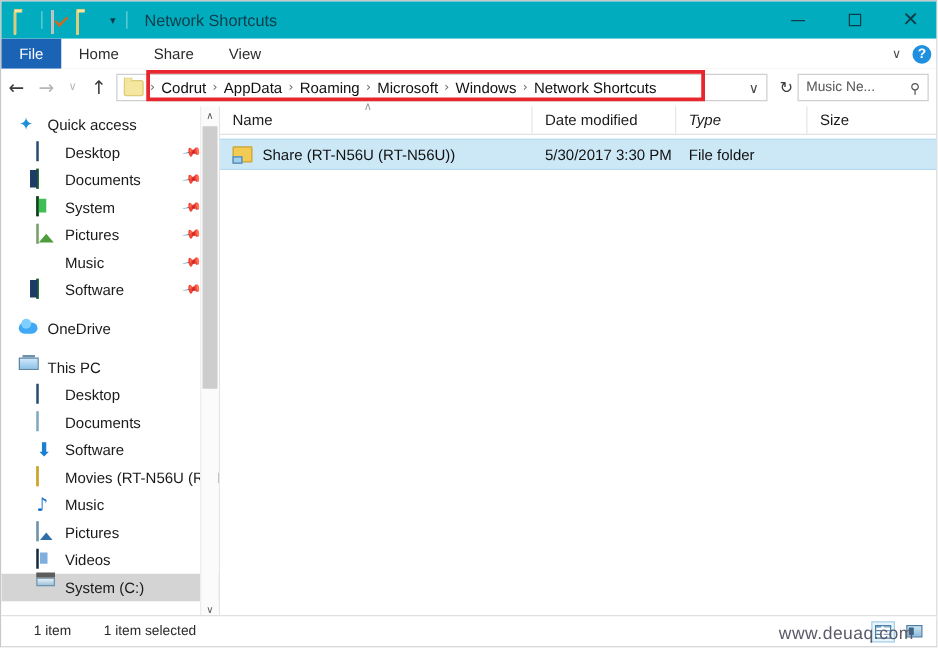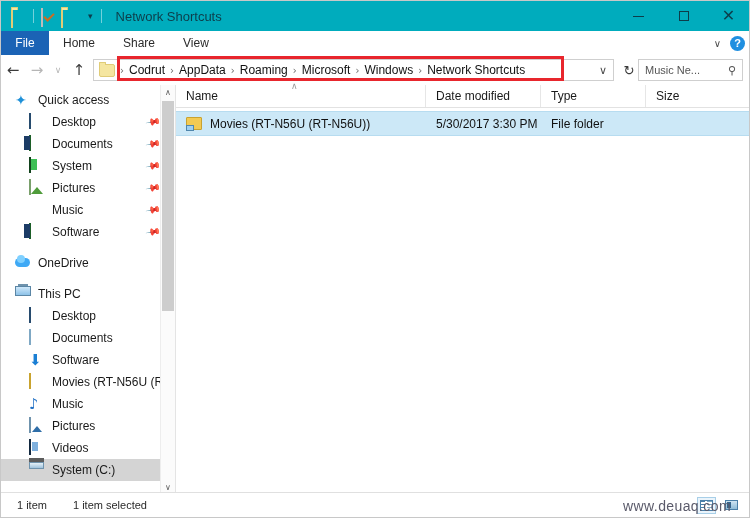--- a/index.html
+++ b/index.html
@@ -559,21 +559,21 @@
   .col {
     height: 22px;
     display: flex;
     align-items: center;
     padding-left: 10px;
     box-sizing: border-box;
     border-right: 1px solid #e6e6e6;
   }
   .col-name { width: 250px; position: relative; }
   .col-date { width: 115px; }
-  .col-type { width: 105px; }
+  .col-type { width: 105px; font-style: italic; }
   .col-size { width: 100px; border-right: none; }
   .sortmark {
     position: absolute;
     left: 115px; top: -4px;
     color: #9a9a9a;
     font-size: 9px;
     font-family: "DejaVu Sans", sans-serif;
   }
   .filerow {
     height: 23px;
@@ -616,21 +616,21 @@
     position: absolute;
     left: 0; bottom: 0;
     width: 750px; height: 24px;
     background: #ffffff;
     border-top: 1px solid #e0e0e0;
     display: flex;
     align-items: center;
     font-size: 11px;
     color: #2a2a2a;
   }
-  .st-item { padding-left: 16px; }
+  .st-item { padding-left: 26px; }
   .st-item2 { padding-left: 26px; }
   .viewbtns {
     margin-left: auto;
     display: flex;
     align-items: center;
     gap: 6px;
     padding-right: 10px;
   }
   .vb {
     width: 19px; height: 17px;
@@ -865,21 +865,21 @@
           <span>Type</span>
         </div>
         <div class="col col-size">
           <span>Size</span>
         </div>
       </div>
 
       <div class="filerow">
         <div class="fcell name">
           <span class="netfolder"></span>
-          <span>Movies (RT-N56U (RT-N56U))</span>
+          <span>Share (RT-N56U (RT-N56U))</span>
         </div>
         <div class="fcell date">5/30/2017 3:30 PM</div>
         <div class="fcell type">File folder</div>
         <div class="fcell size"></div>
       </div>
     </div>
 
   </div>
 
   <div class="statusbar">

